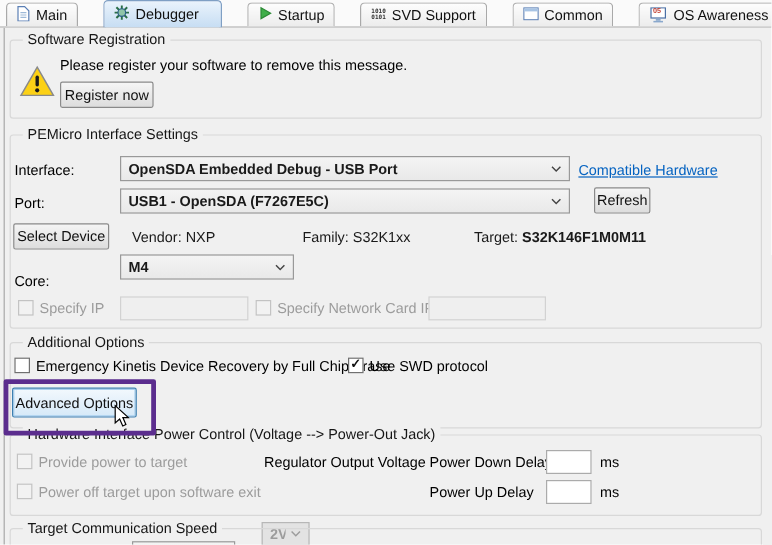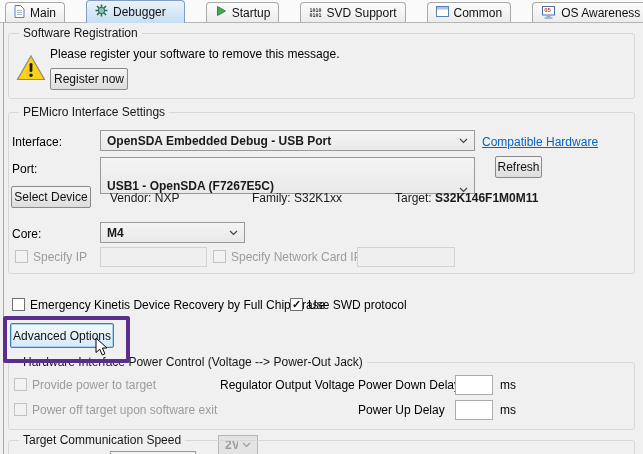--- a/index.html
+++ b/index.html
@@ -129,21 +129,21 @@
     <span class="ctext">OpenSDA Embedded Debug - USB Port</span>
     <span class="chev">
         <svg width="9" height="6">
           <polyline points="1,1 4.5,4.5 8,1" stroke="#444" fill="none" stroke-width="1.2"></polyline>
         </svg>
       </span>
   </div>
   <span class="link" style="left:482px; top:135px;">Compatible Hardware</span>
 
   <span class="label" style="left:12px; top:162px;">Port:</span>
-  <div class="combo" style="left:100px; top:157px; width:375px; height:37px;align-items:flex-end;">
+  <div class="combo" style="left:100px; top:157px; width:375px; height:21px;">
     <span class="ctext">USB1 - OpenSDA (F7267E5C)</span>
     <span class="chev">
         <svg width="9" height="6">
           <polyline points="1,1 4.5,4.5 8,1" stroke="#444" fill="none" stroke-width="1.2"></polyline>
         </svg>
       </span>
   </div>
   <div class="btn" style="left:495px; top:156px; width:47px; height:22px;">Refresh</div>
 
   <div class="btn" style="left:11px; top:186px; width:80px; height:22px;">Select Device</div>
@@ -154,36 +154,39 @@
   <span class="devinfo" style="left:252px; top:191px;">
     <span>Family:</span>
     <span>S32K1xx</span>
   </span>
   <span class="devinfo" style="left:395px; top:191px;">
     <span>Target:</span>
     <b>S32K146F1M0M11</b>
   </span>
 
   <span class="label" style="left:12px; top:227px;">Core:</span>
-  <div class="combo" style="left:100px; top:222px; width:145px; height:21px;">
+  <div class="combo" style="left:100px; top:212px; width:145px; height:21px;">
     <span class="ctext">M4</span>
     <span class="chev">
         <svg width="9" height="6">
           <polyline points="1,1 4.5,4.5 8,1" stroke="#444" fill="none" stroke-width="1.2"></polyline>
         </svg>
       </span>
   </div>
 
   <span class="checkbox dis" style="left:15px; top:250px;"></span>
   <span class="label dis" style="left:33px; top:250px;">Specify IP</span>
   <div class="input dis" style="left:100px; top:247px; width:107px; height:20px;"></div>
   <span class="checkbox dis" style="left:213px; top:250px;"></span>
   <span class="label dis" style="left:231px; top:250px;">Specify Network Card IP</span>
   <div class="input dis" style="left:357px; top:247px; width:98px; height:20px;"></div>
 
+  <div class="group" style="left:8px; top:285px; width:627px; height:72px;">
+    <span class="gtitle">Additional Options</span>
+  </div>
   <span class="checkbox" style="left:12px; top:298px;"></span>
   <span class="label" style="left:30px; top:298px;">Emergency Kinetis Device Recovery by Full Chip Erase</span>
   <span class="checkbox" style="left:290px; top:298px;">
     <span class="check">✓</span>
   </span>
   <span class="label" style="left:308px; top:298px;text-align:center;">Use SWD protocol</span>
 
   <div class="btn focused" style="left:10px; top:323px; width:104px; height:25px;">Advanced Options</div>
   <div class="hl" style="left:3px; top:316px; width:119px; height:39px;"></div>
   <span class="cursor" style="left:95px; top:337px;">

